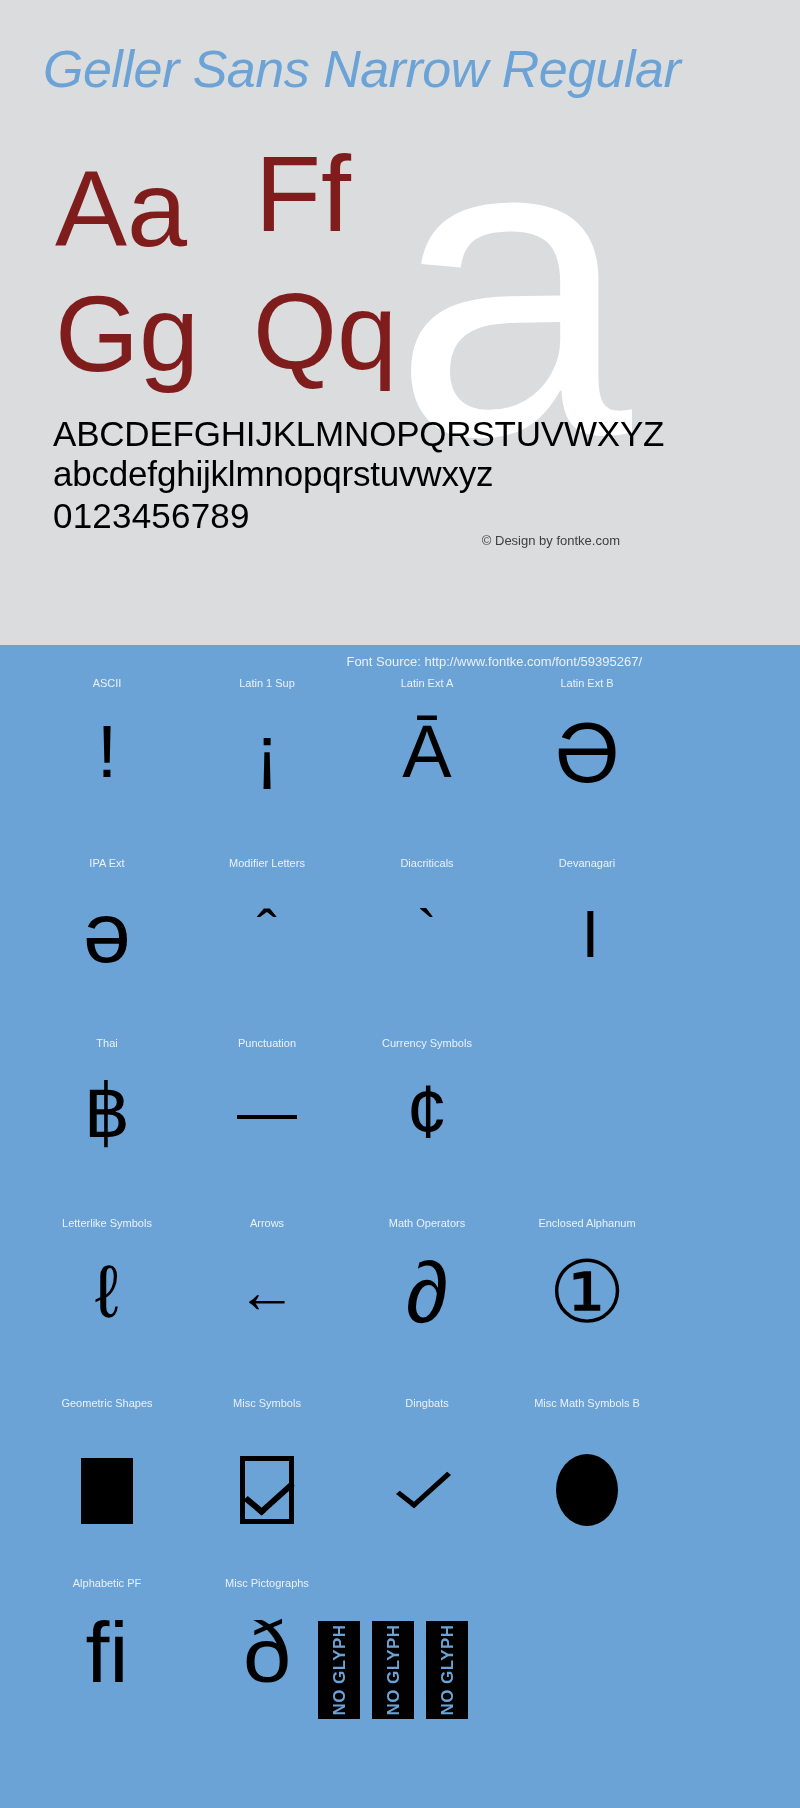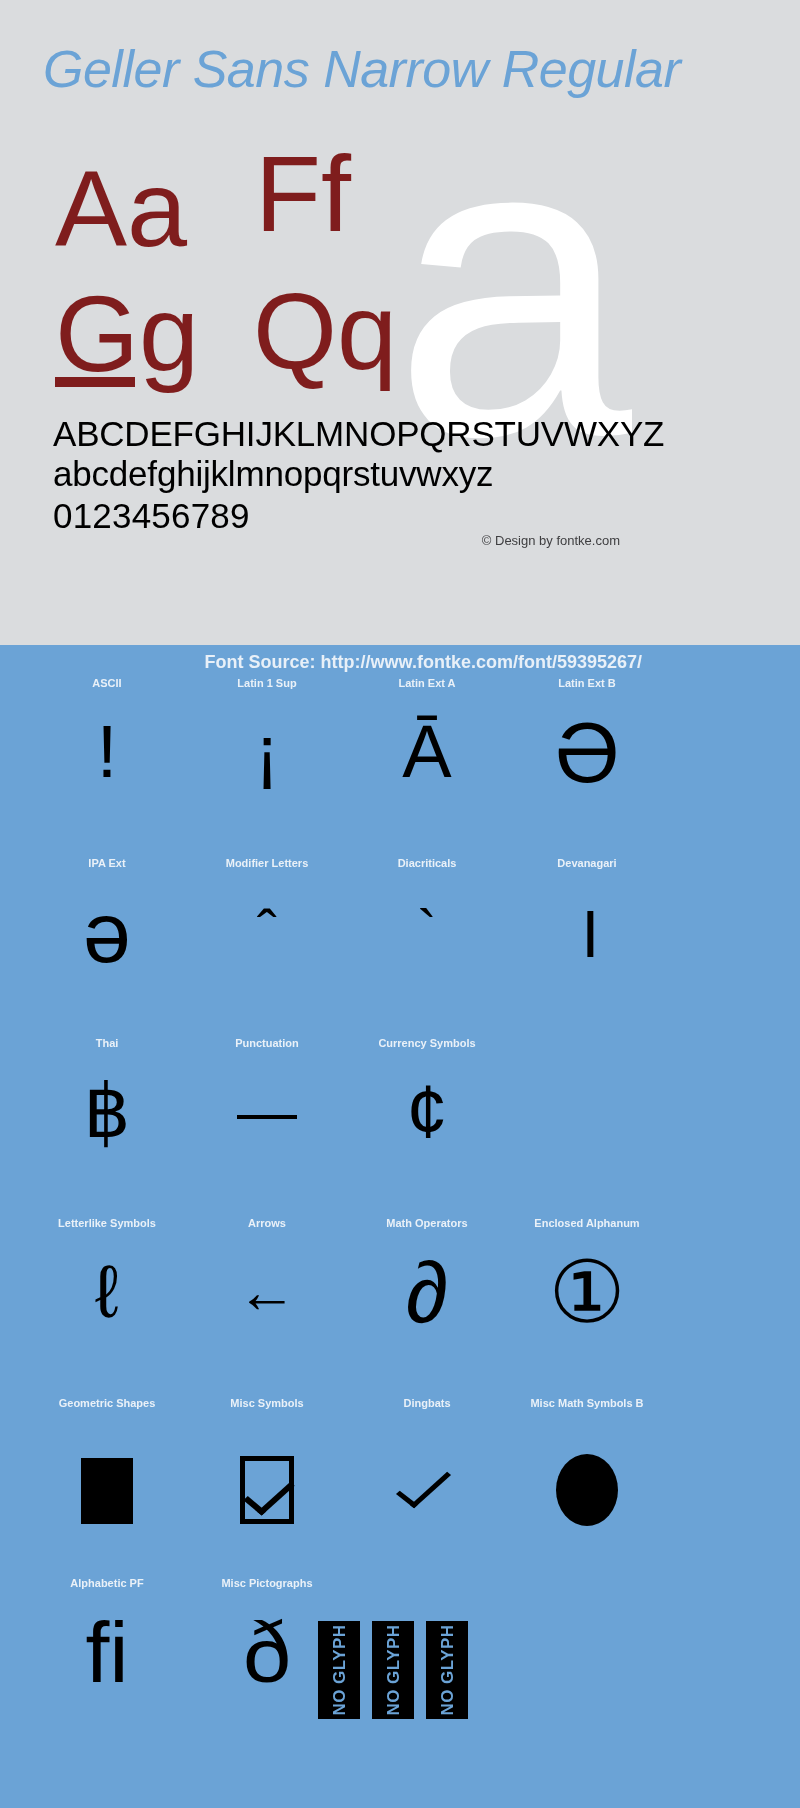--- a/index.html
+++ b/index.html
@@ -54,21 +54,21 @@
   .sample-pair {
     position: absolute;
     font-size: 108px;
     line-height: 108px;
     color: #7f1d1d;
     font-weight: 400;
     white-space: nowrap;
   }
   #sample-aa { left: 55px;  top: 155px; }
   #sample-ff { left: 255px; top: 140px; }
-  #sample-gg { left: 55px;  top: 280px; text-decoration: underline; }
+  #sample-gg { left: 55px;  top: 280px; }
   #sample-qq { left: 253px; top: 278px; }
 
   
   .alpha-line {
     position: absolute;
     left: 53px;
     color: #000000;
     white-space: nowrap;
     font-weight: 400;
   }
@@ -94,25 +94,24 @@
     width: 800px;
     height: 1163px;
     background: #6ba3d6;
     overflow: hidden;
   }
 
   #font-source-line {
     position: absolute;
     right: 158px;
     top: 8px;
-    font-size: 18px;
+    font-size: 13px;
     line-height: 18px;
     color: #e8f0f8;
     white-space: nowrap;
-    font-weight: bold;
   }
 
   #blocks-grid {
     position: absolute;
     left: 0;
     top: 32px;
     width: 800px;
   }
 
   .block-row {
@@ -132,21 +131,20 @@
   
   .block-row { padding-left: 27px; box-sizing: border-box; }
 
   .block-label {
     font-size: 11px;
     line-height: 13px;
     color: #eaf1f8;
     white-space: nowrap;
     height: 13px;
     display: block;
-    font-weight: bold;
   }
 
   .block-glyph {
     display: block;
     margin-top: 12px;
     font-size: 74px;
     line-height: 100px;
     height: 100px;
     color: #000000;
     font-weight: 400;

